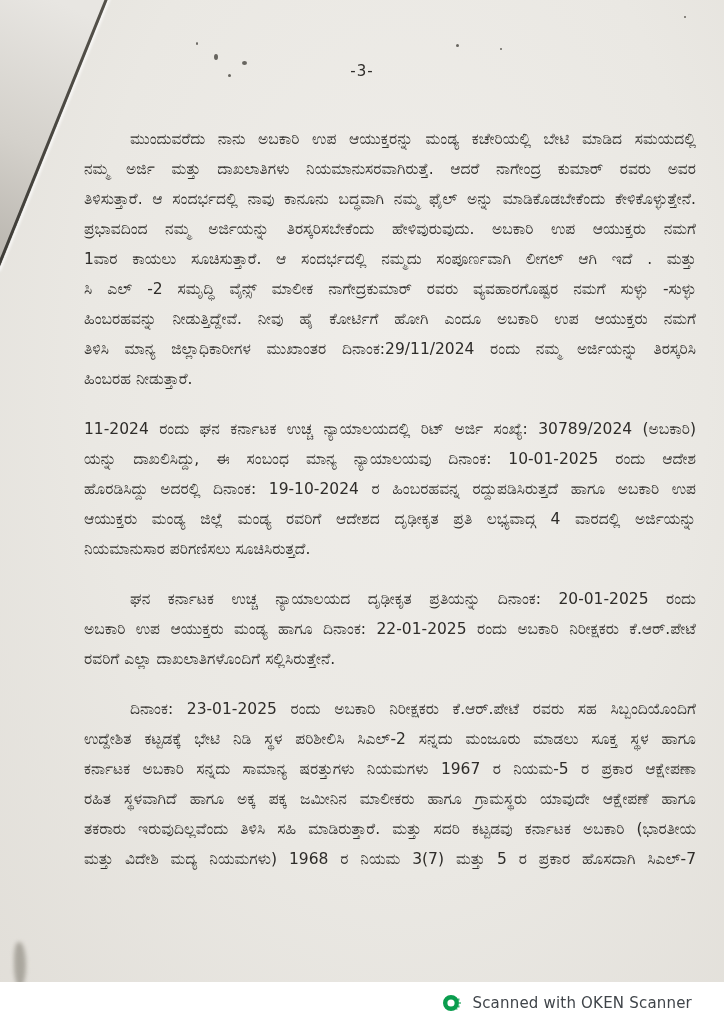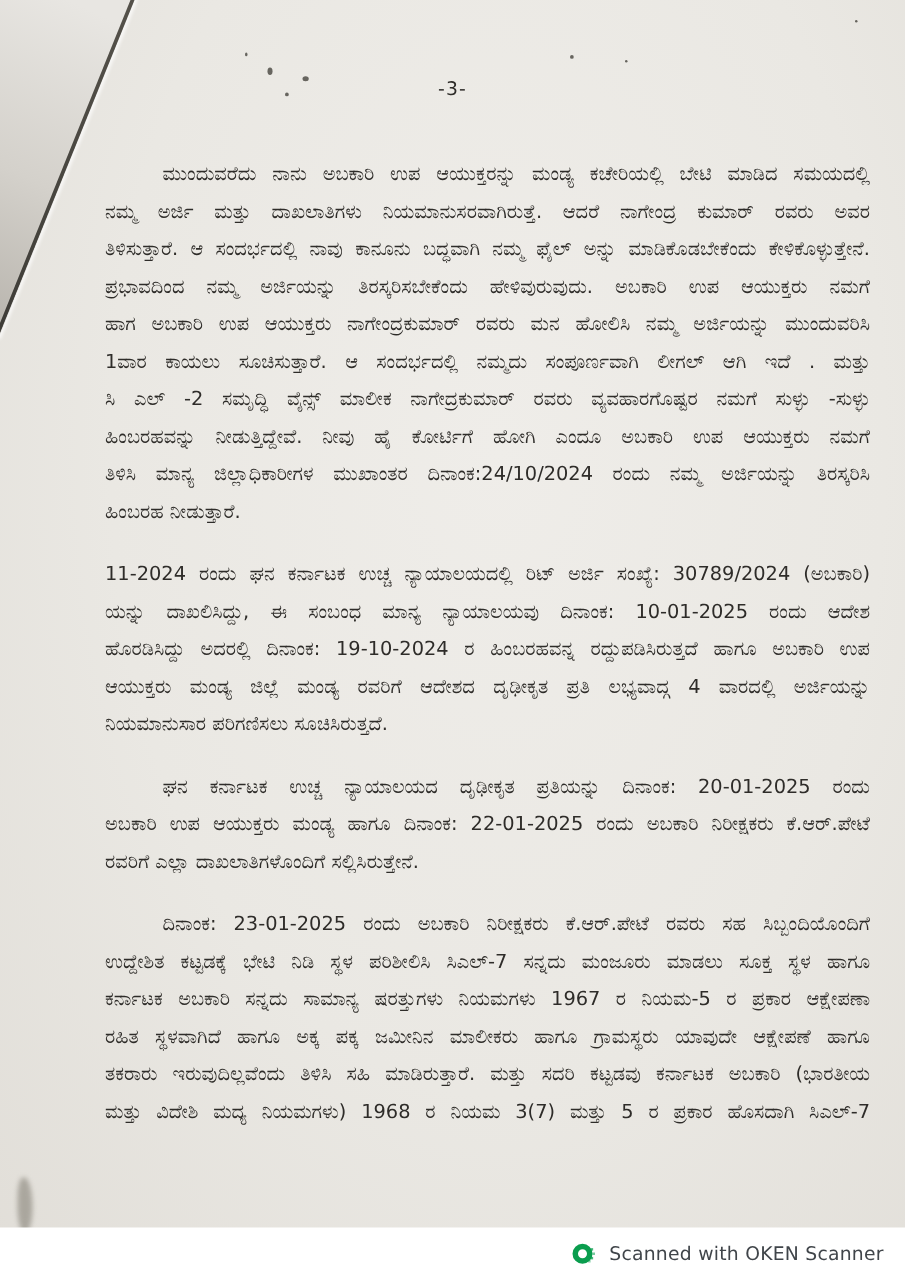--- a/index.html
+++ b/index.html
@@ -62,21 +62,21 @@
   }
   .line.first { text-indent: 46px; }
   .line.last  { text-align-last: left; }
 
   
   .footer {
     position: absolute; left: 0; right: 0; bottom: 0;
     height: 42px;
     background: #ffffff;
     display: flex; align-items: center; justify-content: flex-end;
-    padding-right: 17px; box-sizing: border-box;
+    padding-right: 32px; box-sizing: border-box;
     gap: 10px;
   }
   .footer-text {
     font-size: 15px; font-weight: 500; color: #40454a;
     letter-spacing: .2px;
   }
   .oken-logo { display: inline-block; width: 20px; height: 20px; }
 </style>
 </head>
 <body>
@@ -96,45 +96,44 @@
 
   <div class="page-number">-3-</div>
 
   <div class="doc-text">
 
     <div class="para">
       <div class="line first">ಮುಂದುವರೆದು ನಾನು ಅಬಕಾರಿ ಉಪ ಆಯುಕ್ತರನ್ನು ಮಂಡ್ಯ ಕಚೇರಿಯಲ್ಲಿ ಬೇಟಿ ಮಾಡಿದ ಸಮಯದಲ್ಲಿ</div>
       <div class="line">ನಮ್ಮ ಅರ್ಜಿ ಮತ್ತು ದಾಖಲಾತಿಗಳು ನಿಯಮಾನುಸರವಾಗಿರುತ್ತೆ. ಆದರೆ ನಾಗೇಂದ್ರ ಕುಮಾರ್ ರವರು ಅವರ</div>
       <div class="line">ತಿಳಿಸುತ್ತಾರೆ. ಆ ಸಂದರ್ಭದಲ್ಲಿ ನಾವು ಕಾನೂನು ಬದ್ಧವಾಗಿ ನಮ್ಮ ಫೈಲ್ ಅನ್ನು ಮಾಡಿಕೊಡಬೇಕೆಂದು ಕೇಳಿಕೊಳ್ಳುತ್ತೇನೆ.</div>
       <div class="line">ಪ್ರಭಾವದಿಂದ ನಮ್ಮ ಅರ್ಜಿಯನ್ನು ತಿರಸ್ಕರಿಸಬೇಕೆಂದು ಹೇಳಿವುರುವುದು. ಅಬಕಾರಿ ಉಪ ಆಯುಕ್ತರು ನಮಗೆ</div>
-      <div class="line">ಹಾಗ ಅಬಕಾರಿ ಉಪ ಆಯುಕ್ತರು ನಾಗೇಂದ್ರಕುಮಾರ್ ರವರು ಮನ ಹೋಲಿಸಿ ನಮ್ಮ ಅರ್ಜಿಯನ್ನು ಮುಂದುವರಿಸಿ</div>
       <div class="line">1ವಾರ ಕಾಯಲು ಸೂಚಿಸುತ್ತಾರೆ.  ಆ  ಸಂದರ್ಭದಲ್ಲಿ ನಮ್ಮದು ಸಂಪೂರ್ಣವಾಗಿ ಲೀಗಲ್ ಆಗಿ ಇದೆ . ಮತ್ತು</div>
       <div class="line">ಸಿ ಎಲ್ -2 ಸಮೃದ್ಧಿ ವೈನ್ಸ್ ಮಾಲೀಕ  ನಾಗೇದ್ರಕುಮಾರ್ ರವರು ವ್ಯವಹಾರಗೊಷ್ಟರ ನಮಗೆ ಸುಳ್ಳು -ಸುಳ್ಳು</div>
       <div class="line">ಹಿಂಬರಹವನ್ನು ನೀಡುತ್ತಿದ್ದೇವೆ. ನೀವು ಹೈ ಕೋರ್ಟಿಗೆ ಹೋಗಿ ಎಂದೂ ಅಬಕಾರಿ ಉಪ ಆಯುಕ್ತರು ನಮಗೆ</div>
-      <div class="line">ತಿಳಿಸಿ ಮಾನ್ಯ ಜಿಲ್ಲಾಧಿಕಾರೀಗಳ ಮುಖಾಂತರ  ದಿನಾಂಕ:24/10/2024 ರಂದು ನಮ್ಮ ಅರ್ಜಿಯನ್ನು ತಿರಸ್ಕರಿಸಿ</div>
+      <div class="line">ತಿಳಿಸಿ ಮಾನ್ಯ ಜಿಲ್ಲಾಧಿಕಾರೀಗಳ ಮುಖಾಂತರ  ದಿನಾಂಕ:29/11/2024 ರಂದು ನಮ್ಮ ಅರ್ಜಿಯನ್ನು ತಿರಸ್ಕರಿಸಿ</div>
       <div class="line last">ಹಿಂಬರಹ ನೀಡುತ್ತಾರೆ.</div>
     </div>
 
     <div class="para">
       <div class="line">11-2024 ರಂದು ಘನ ಕರ್ನಾಟಕ ಉಚ್ಚ ನ್ಯಾಯಾಲಯದಲ್ಲಿ ರಿಟ್ ಅರ್ಜಿ ಸಂಖ್ಯೆ: 30789/2024 (ಅಬಕಾರಿ)</div>
       <div class="line">ಯನ್ನು ದಾಖಲಿಸಿದ್ದು, ಈ ಸಂಬಂಧ ಮಾನ್ಯ ನ್ಯಾಯಾಲಯವು ದಿನಾಂಕ: 10-01-2025 ರಂದು  ಆದೇಶ</div>
       <div class="line">ಹೊರಡಿಸಿದ್ದು ಅದರಲ್ಲಿ ದಿನಾಂಕ: 19-10-2024 ರ ಹಿಂಬರಹವನ್ನ ರದ್ದುಪಡಿಸಿರುತ್ತದೆ ಹಾಗೂ ಅಬಕಾರಿ ಉಪ</div>
       <div class="line">ಆಯುಕ್ತರು ಮಂಡ್ಯ ಜಿಲ್ಲೆ ಮಂಡ್ಯ ರವರಿಗೆ ಆದೇಶದ ದೃಢೀಕೃತ ಪ್ರತಿ ಲಭ್ಯವಾದ್ಗ 4 ವಾರದಲ್ಲಿ ಅರ್ಜಿಯನ್ನು</div>
       <div class="line last">ನಿಯಮಾನುಸಾರ ಪರಿಗಣಿಸಲು ಸೂಚಿಸಿರುತ್ತದೆ.</div>
     </div>
 
     <div class="para">
       <div class="line first">ಘನ ಕರ್ನಾಟಕ ಉಚ್ಚ ನ್ಯಾಯಾಲಯದ ದೃಢೀಕೃತ ಪ್ರತಿಯನ್ನು ದಿನಾಂಕ: 20-01-2025 ರಂದು</div>
       <div class="line">ಅಬಕಾರಿ ಉಪ ಆಯುಕ್ತರು ಮಂಡ್ಯ ಹಾಗೂ ದಿನಾಂಕ: 22-01-2025 ರಂದು ಅಬಕಾರಿ ನಿರೀಕ್ಷಕರು ಕೆ.ಆರ್.ಪೇಟೆ</div>
       <div class="line last">ರವರಿಗೆ ಎಲ್ಲಾ ದಾಖಲಾತಿಗಳೊಂದಿಗೆ ಸಲ್ಲಿಸಿರುತ್ತೇನೆ.</div>
     </div>
 
     <div class="para">
       <div class="line first">ದಿನಾಂಕ: 23-01-2025 ರಂದು ಅಬಕಾರಿ ನಿರೀಕ್ಷಕರು ಕೆ.ಆರ್.ಪೇಟೆ ರವರು ಸಹ ಸಿಬ್ಬಂದಿಯೊಂದಿಗೆ</div>
-      <div class="line">ಉದ್ದೇಶಿತ ಕಟ್ಟಡಕ್ಕೆ ಭೇಟಿ ನಿಡಿ ಸ್ಥಳ ಪರಿಶೀಲಿಸಿ ಸಿಎಲ್-7 ಸನ್ನದು ಮಂಜೂರು ಮಾಡಲು ಸೂಕ್ತ ಸ್ಥಳ ಹಾಗೂ</div>
+      <div class="line">ಉದ್ದೇಶಿತ ಕಟ್ಟಡಕ್ಕೆ ಭೇಟಿ ನಿಡಿ ಸ್ಥಳ ಪರಿಶೀಲಿಸಿ ಸಿಎಲ್-2 ಸನ್ನದು ಮಂಜೂರು ಮಾಡಲು ಸೂಕ್ತ ಸ್ಥಳ ಹಾಗೂ</div>
       <div class="line">ಕರ್ನಾಟಕ ಅಬಕಾರಿ ಸನ್ನದು ಸಾಮಾನ್ಯ ಷರತ್ತುಗಳು ನಿಯಮಗಳು 1967 ರ ನಿಯಮ-5 ರ ಪ್ರಕಾರ ಆಕ್ಷೇಪಣಾ</div>
       <div class="line">ರಹಿತ ಸ್ಥಳವಾಗಿದೆ ಹಾಗೂ ಅಕ್ಕ ಪಕ್ಕ ಜಮೀನಿನ ಮಾಲೀಕರು ಹಾಗೂ ಗ್ರಾಮಸ್ಥರು ಯಾವುದೇ ಆಕ್ಷೇಪಣೆ ಹಾಗೂ</div>
       <div class="line">ತಕರಾರು ಇರುವುದಿಲ್ಲವೆಂದು ತಿಳಿಸಿ ಸಹಿ ಮಾಡಿರುತ್ತಾರೆ. ಮತ್ತು ಸದರಿ ಕಟ್ಟಡವು ಕರ್ನಾಟಕ ಅಬಕಾರಿ (ಭಾರತೀಯ</div>
       <div class="line">ಮತ್ತು ವಿದೇಶಿ ಮದ್ಯ ನಿಯಮಗಳು) 1968 ರ ನಿಯಮ 3(7) ಮತ್ತು 5 ರ ಪ್ರಕಾರ ಹೊಸದಾಗಿ ಸಿಎಲ್-7</div>
     </div>
 
   </div>
 
   <div class="footer">
     <span class="oken-logo">

